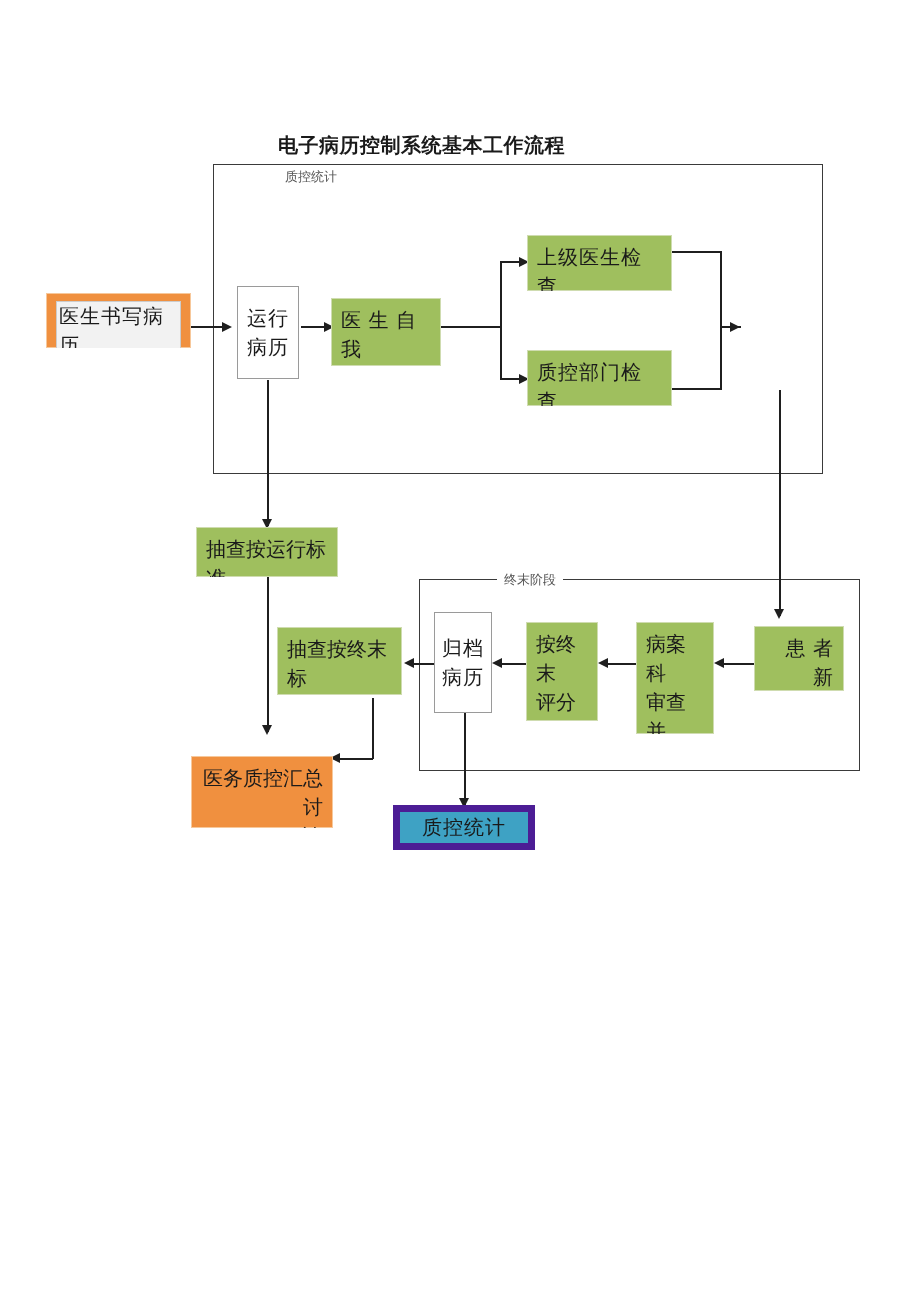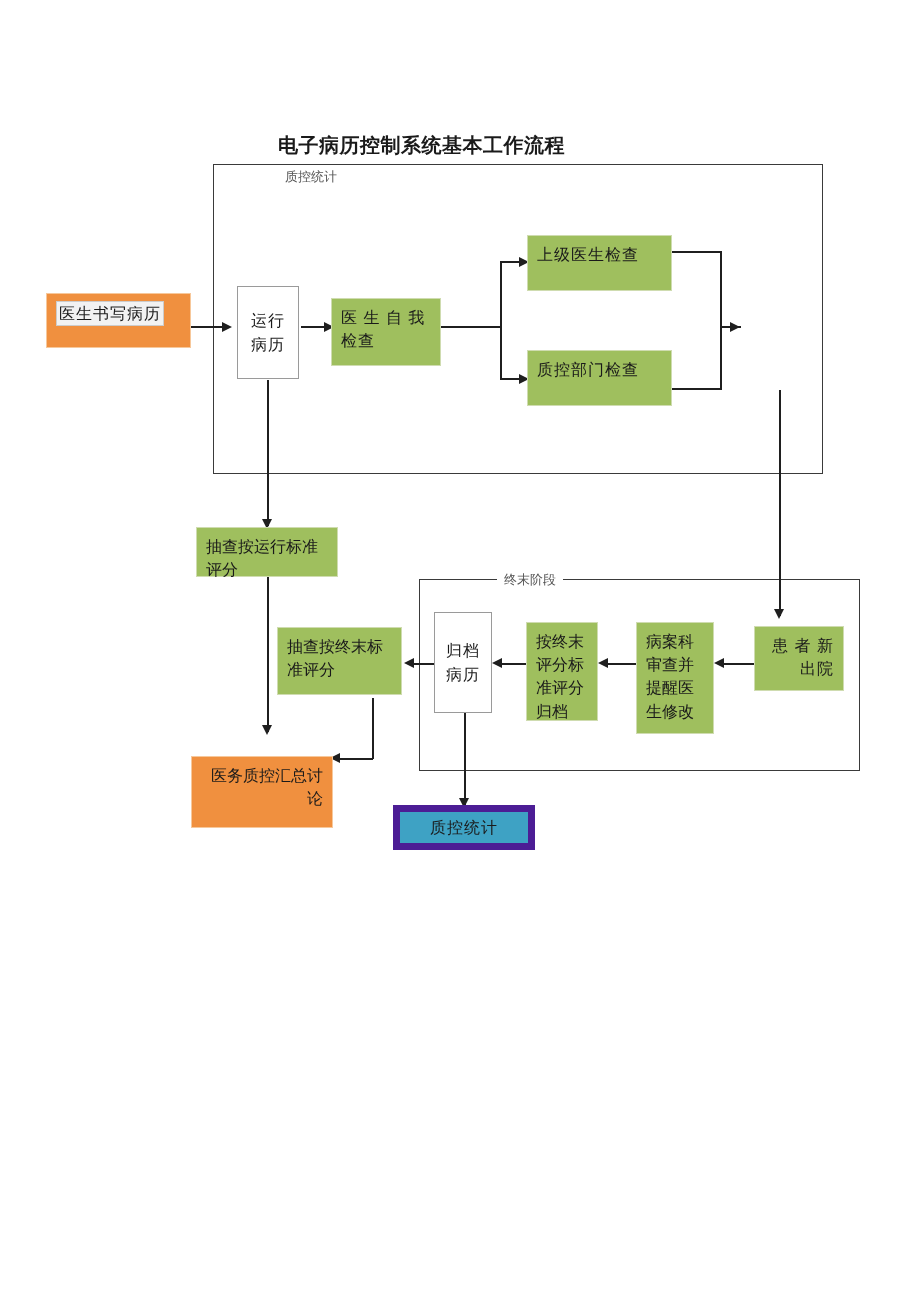--- a/index.html
+++ b/index.html
@@ -45,21 +45,21 @@
     background: #ffffff;
     padding: 0 7px;
     white-space: nowrap;
     line-height: 14px;
   }
 
   
   .node {
     position: absolute;
     box-sizing: border-box;
-    font-size: 16px;
+    font-size: 20px;
     color: #1a1a1a;
     line-height: 1.45;
     letter-spacing: 1px;
     overflow: hidden;
   }
   .node .inner {
     position: absolute;
     left: 0; top: 0; right: 0; bottom: 0;
     box-sizing: border-box;
     display: block;

